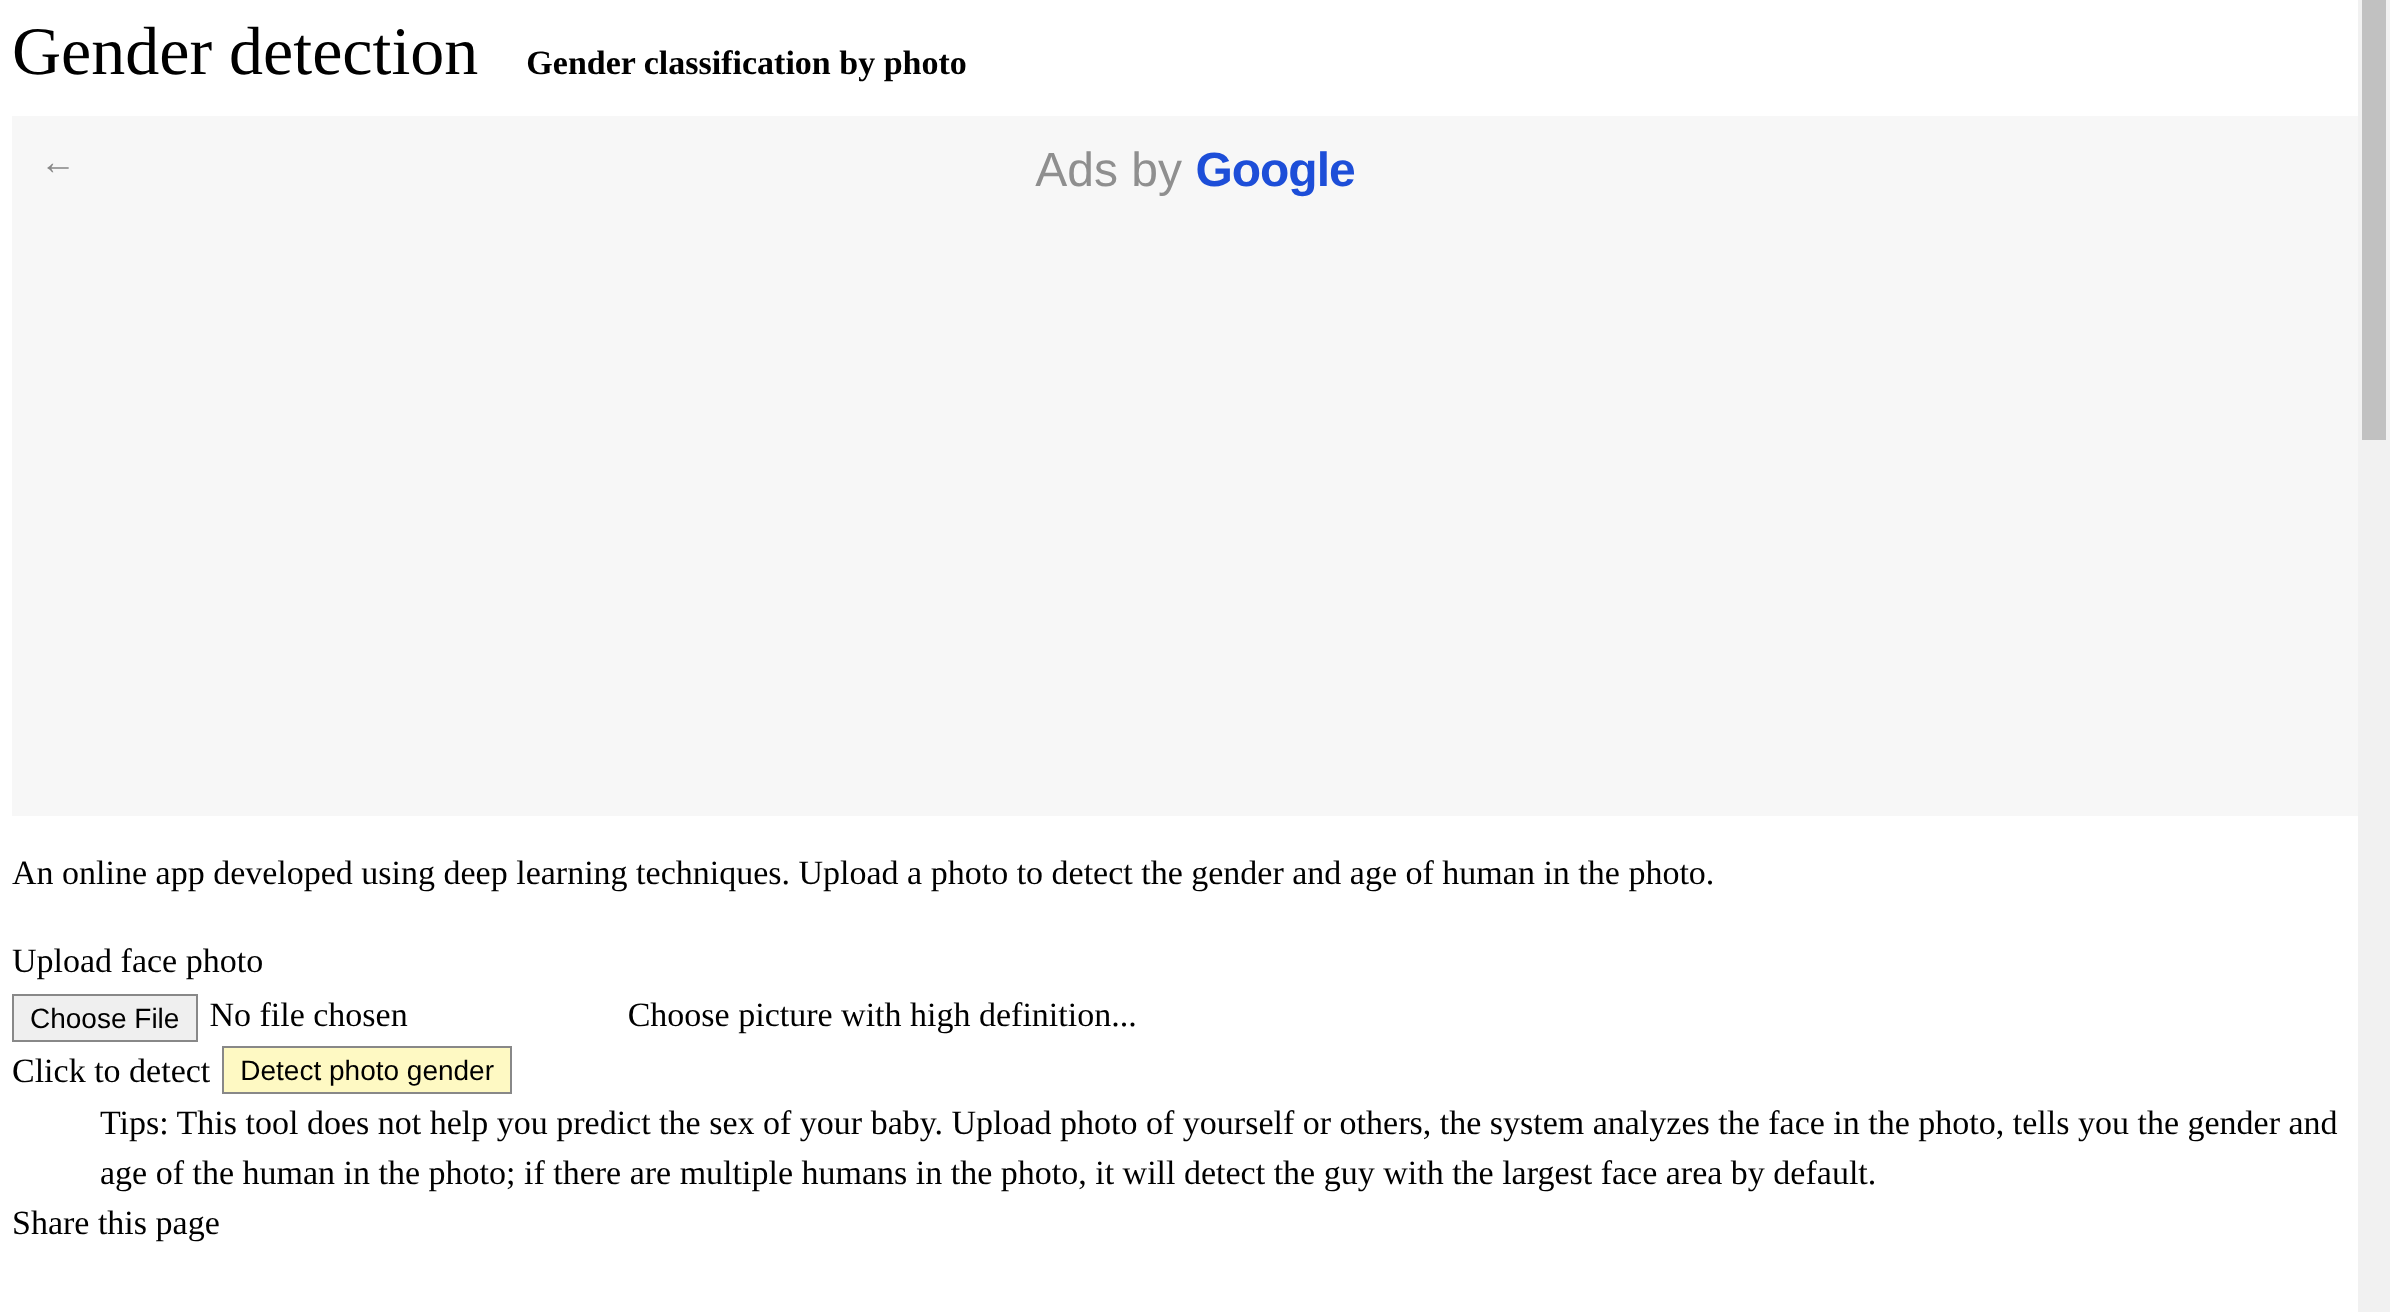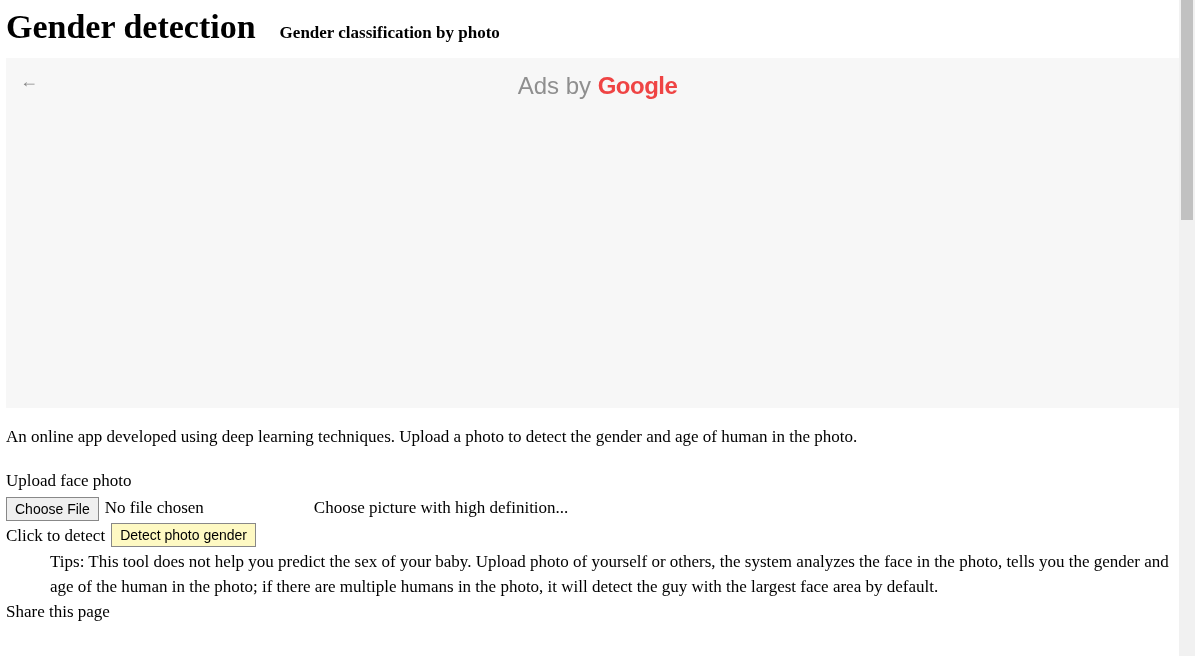--- a/index.html
+++ b/index.html
@@ -13,21 +13,21 @@
       position: relative;
     }
     .header {
       padding: 8px 6px 12px 6px;
       display: flex;
       align-items: baseline;
       gap: 24px;
     }
     .title {
       font-size: 34px;
-      font-weight: bold;
+      font-weight: normal;
     }
     .subtitle {
       font-size: 17px;
       font-weight: bold;
     }
     .ad-container {
       background: #f7f7f7;
       margin: 0 6px;
       height: 350px;
       position: relative;
@@ -47,21 +47,21 @@
       font-family: Arial, sans-serif;
       font-size: 24px;
       color: #8f8f8f;
       margin-bottom: 10px;
     }
     .ads-by .google-logo {
       font-size: 24px;
       font-weight: 500;
       letter-spacing: -0.5px;
     }
-    .ads-by .google-logo .g1 { color: #ef4444; font-weight: bold; }
+    .ads-by .google-logo .g1 { color: #1d4ed8; font-weight: bold; }
     .ad-buttons {
       display: flex;
       justify-content: center;
       gap: 6px;
     }
     .btn {
       font-family: Arial, sans-serif;
       font-size: 22px;
       padding: 8px 16px;
       border-radius: 3px;

